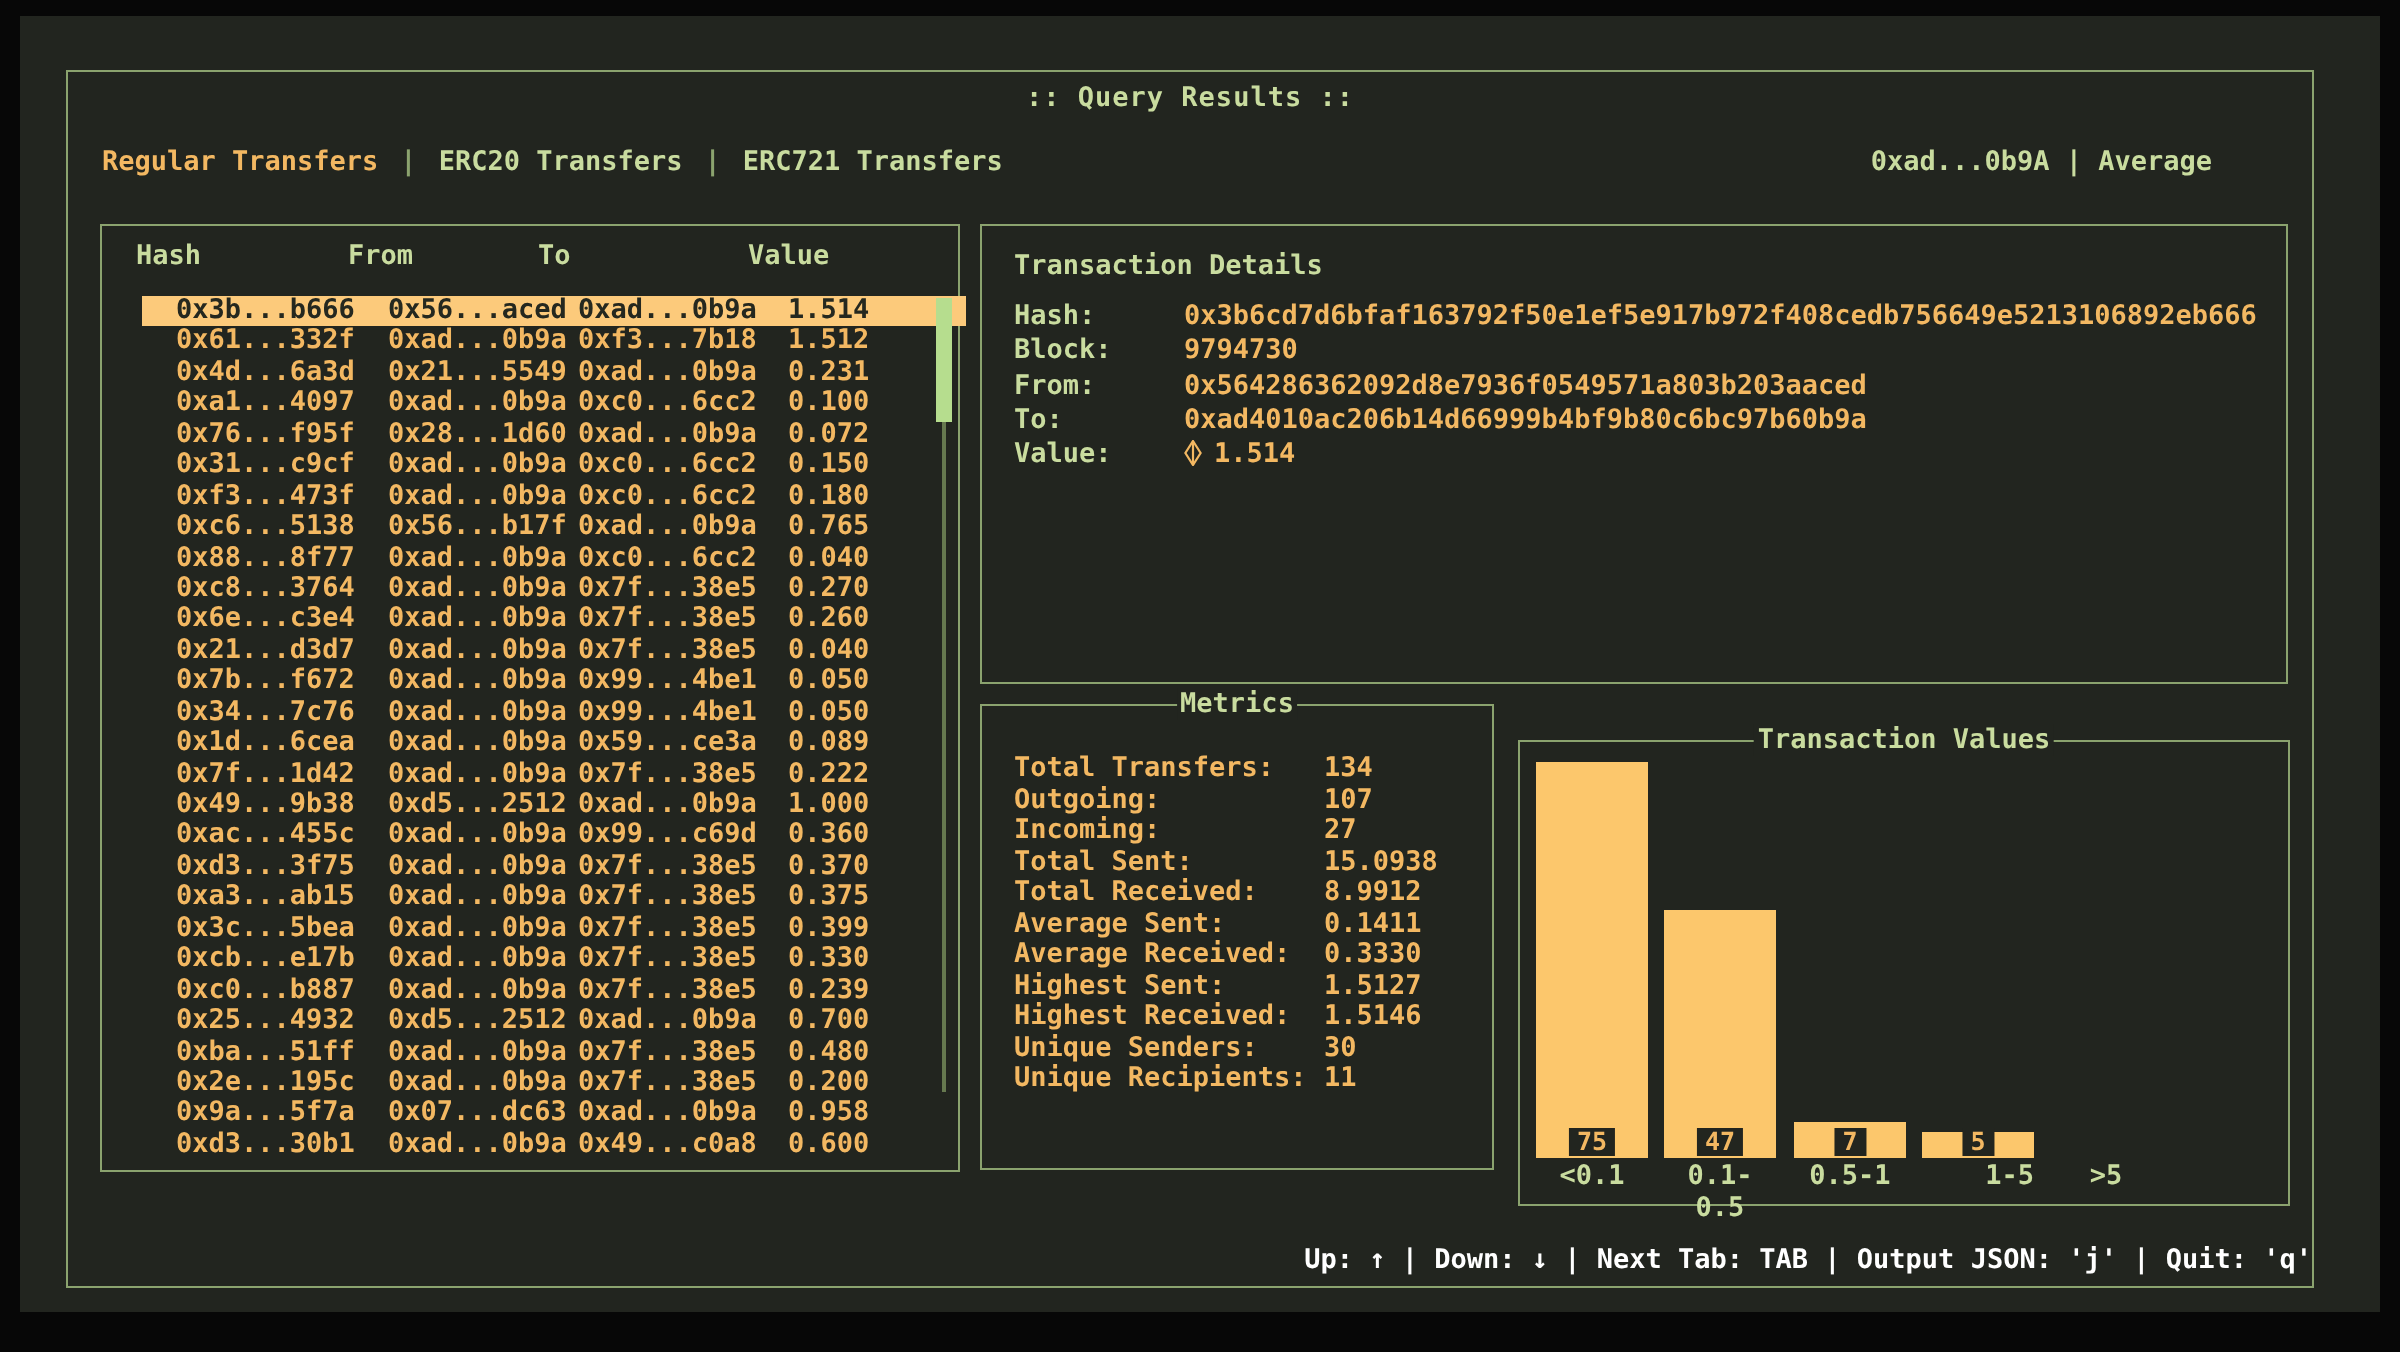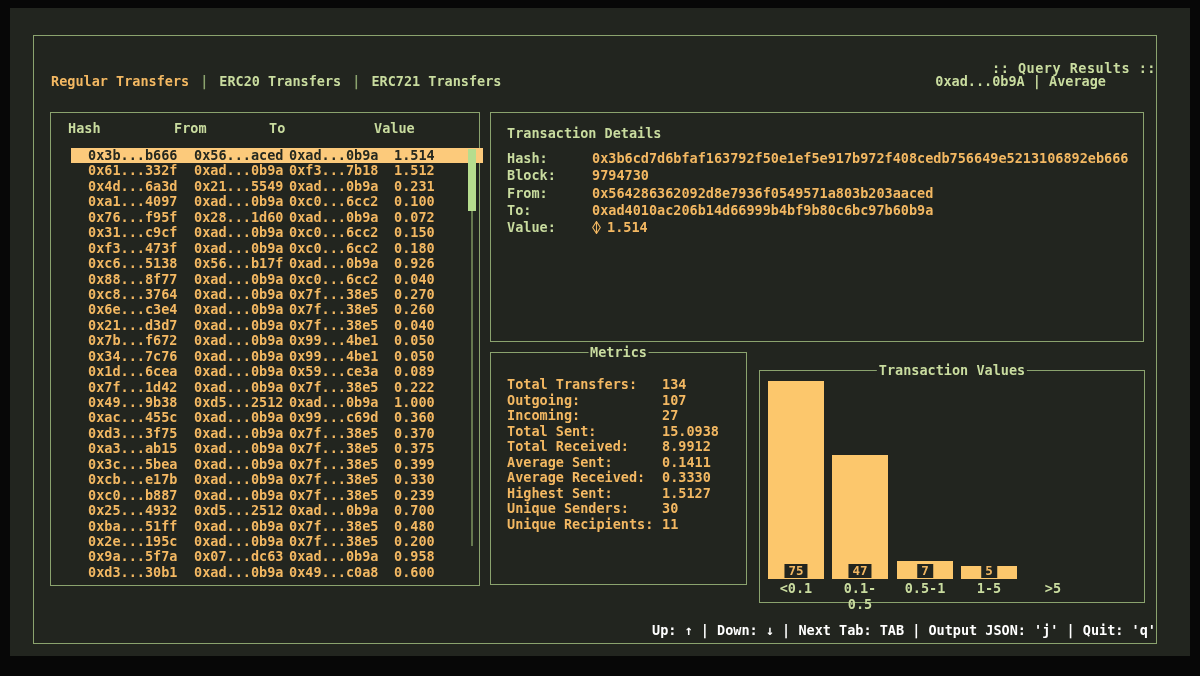--- a/index.html
+++ b/index.html
@@ -1,21 +1,21 @@
 <!DOCTYPE html>
 <html><head>
 <meta charset="utf-8">
 <style>
   * { box-sizing: border-box; }
   html,body { margin:0; padding:0; width:1200px; height:676px; background:#070707; overflow:hidden;
     font-family:"DejaVu Sans Mono", monospace; font-weight:700; }
   .terminal { position:absolute; left:10px; top:8px; width:1180px; height:648px; background:#22251f; }
   .app { position:absolute; left:23px; top:27px; width:1124px; height:609px;
     border:1px solid #8ba36e; color:#c9dc9f; font-size:13.5px; }
-  .app-title { position:absolute; top:24px; left:0; width:100%; text-align:right; letter-spacing:.5px; }
+  .app-title { position:absolute; top:5px; left:0; width:100%; text-align:center; letter-spacing:.5px; }
   .tabs { position:absolute; top:37px; left:17px; white-space:nowrap; }
   .tab { color:#c9dc9f; cursor:pointer; }
   .tab.active { color:#f3b862; }
   .tab-sep { color:#8ba36e; margin:0 11px; }
   .wallet { position:absolute; top:37px; right:50px; }
   .panel { position:absolute; border:1px solid #8ba36e; }
   .table-panel { left:16px; top:76px; width:430px; height:474px;padding-left:44px; }
   .thead { position:absolute; top:7px; left:0; width:412px; height:16px; }
   .thead .c { position:absolute; color:#c9dc9f; }
   .tbody { position:absolute; top:35px; left:1px; width:412px;margin-left:19px; }
@@ -103,21 +103,21 @@
           <div class="trow">
             <span class="c c0">0xf3...473f</span>
             <span class="c c1">0xad...0b9a</span>
             <span class="c c2">0xc0...6cc2</span>
             <span class="c c3">0.180</span>
           </div>
           <div class="trow">
             <span class="c c0">0xc6...5138</span>
             <span class="c c1">0x56...b17f</span>
             <span class="c c2">0xad...0b9a</span>
-            <span class="c c3">0.926</span>
+            <span class="c c3">0.765</span>
           </div>
           <div class="trow">
             <span class="c c0">0x88...8f77</span>
             <span class="c c1">0xad...0b9a</span>
             <span class="c c2">0xc0...6cc2</span>
             <span class="c c3">0.040</span>
           </div>
           <div class="trow">
             <span class="c c0">0xc8...3764</span>
             <span class="c c1">0xad...0b9a</span>
@@ -295,20 +295,24 @@
           </div>
           <div class="mrow">
             <span class="mlabel">Average Received:</span>
             <span class="mvalue">0.3330</span>
           </div>
           <div class="mrow">
             <span class="mlabel">Highest Sent:</span>
             <span class="mvalue">1.5127</span>
           </div>
           <div class="mrow">
+            <span class="mlabel">Highest Received:</span>
+            <span class="mvalue">1.5146</span>
+          </div>
+          <div class="mrow">
             <span class="mlabel">Unique Senders:</span>
             <span class="mvalue">30</span>
           </div>
           <div class="mrow">
             <span class="mlabel">Unique Recipients:</span>
             <span class="mvalue">11</span>
           </div>
         </div>
     </div>
 
@@ -323,20 +327,20 @@
             <span class="bar-val">47</span>
           </div>
           <div class="cat-label" style="left: 72px;">0.1-0.5</div>
           <div class="bar" style="left: 137px; top: 190px; height: 18px; background: rgb(252, 199, 108);">
             <span class="bar-val">7</span>
           </div>
           <div class="cat-label" style="left: 137px;">0.5-1</div>
           <div class="bar" style="left: 201px; top: 195px; height: 13px; background: rgb(252, 199, 108);">
             <span class="bar-val">5</span>
           </div>
-          <div class="cat-label" style="left: 201px;">1-5</div>
+          <div class="cat-label" style="left: 201px; text-align: right;">1-5</div>
           <div class="cat-label" style="left: 265px;">&gt;5</div>
         </div>
     </div>
 
     <div class="help">Up: ↑ | Down: ↓ | Next Tab: TAB | Output JSON: 'j' | Quit: 'q'</div>
   </div>
 </div>
 
 </body></html>

